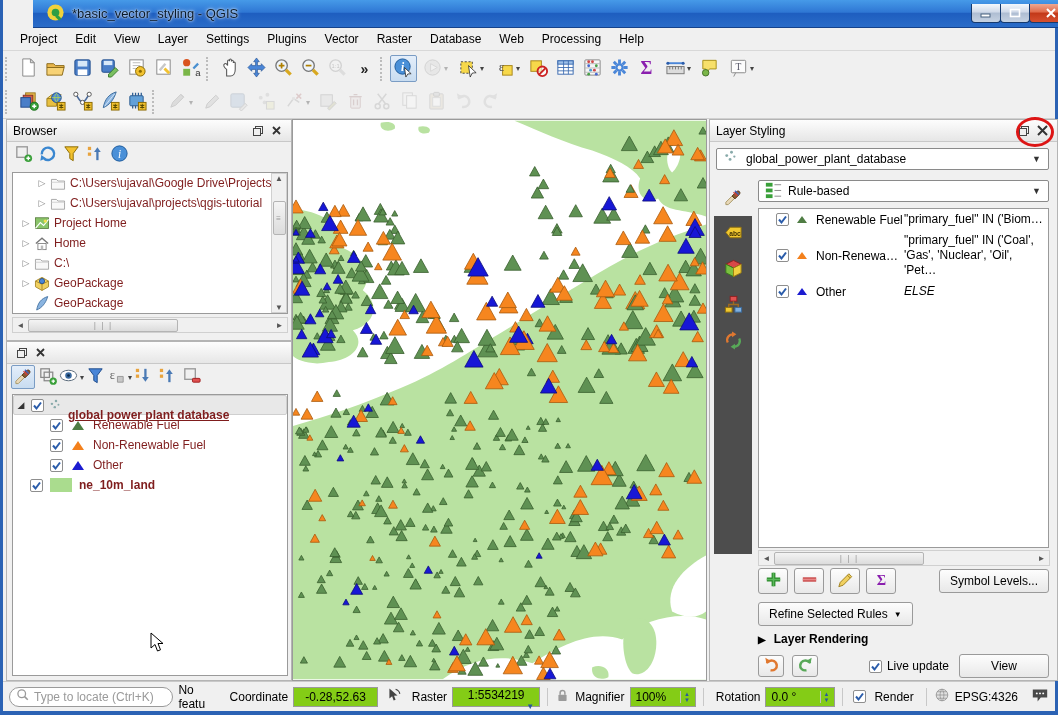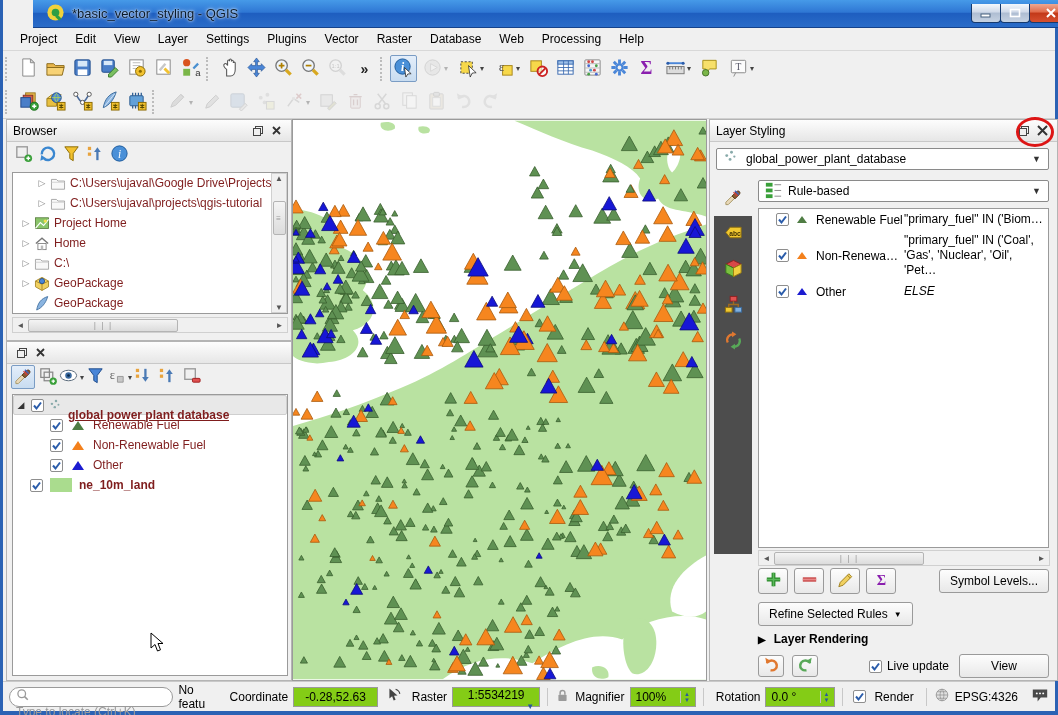--- a/index.html
+++ b/index.html
@@ -81,21 +81,21 @@
   .section-head { position:absolute; left:48px; top:512px; font-weight:bold; color:#000; display:flex; align-items:center; }
   .section-head .exp { margin-right:8px; font-size:10px; }
   .bottomrow { position:absolute; left:48px; right:8px; top:534px; display:flex; align-items:center; }
   .small-btn { width:26px; height:22px; border:1px solid #9a9a9a; border-radius:3px; background:linear-gradient(#fdfdfd,#e8e8e8);
                display:flex; align-items:center; justify-content:center; margin-right:8px; }
   
   .statusbar { position:absolute; left:0; top:681px; width:1052px; height:30px; background:#f0f0f0;
                border-top:1px solid #c8c8c8; display:flex; align-items:center; padding:0 6px; color:#000; }
   .sb-sep { width:1px; height:18px; background:#c8c8c8; margin:0 7px; }
   .locate { width:180px; height:20px; border:1px solid #9a9a9a; border-radius:10px; background:#fff;
-            display:flex; align-items:flex-start; padding:0 6px; color:#9a9a9a;flex-direction:column; }
+            display:flex; align-items:center; padding:0 6px; color:#9a9a9a; }
   .sb-box { height:20px; background:#84cc16; border:1px solid #9a9a9a; display:flex; align-items:center; padding:0 5px; color:#000; }
   .spin { border-left:1px solid #c0c0c0; margin-left:4px; display:flex; flex-direction:column; justify-content:center; padding-left:3px; }
   .spin div { font-size:6px; color:#2a5a9a; line-height:6px; }
   .sb-label { margin:0 5px; }
   
   #red-circle { position:absolute; left:1016px; top:117px; width:38px; height:30px; border:3px solid #dd1515; border-radius:50%; z-index:60; }
   #cursor { position:absolute; left:150px; top:632px; z-index:70; }
 </style>
 </head>
 <body>

